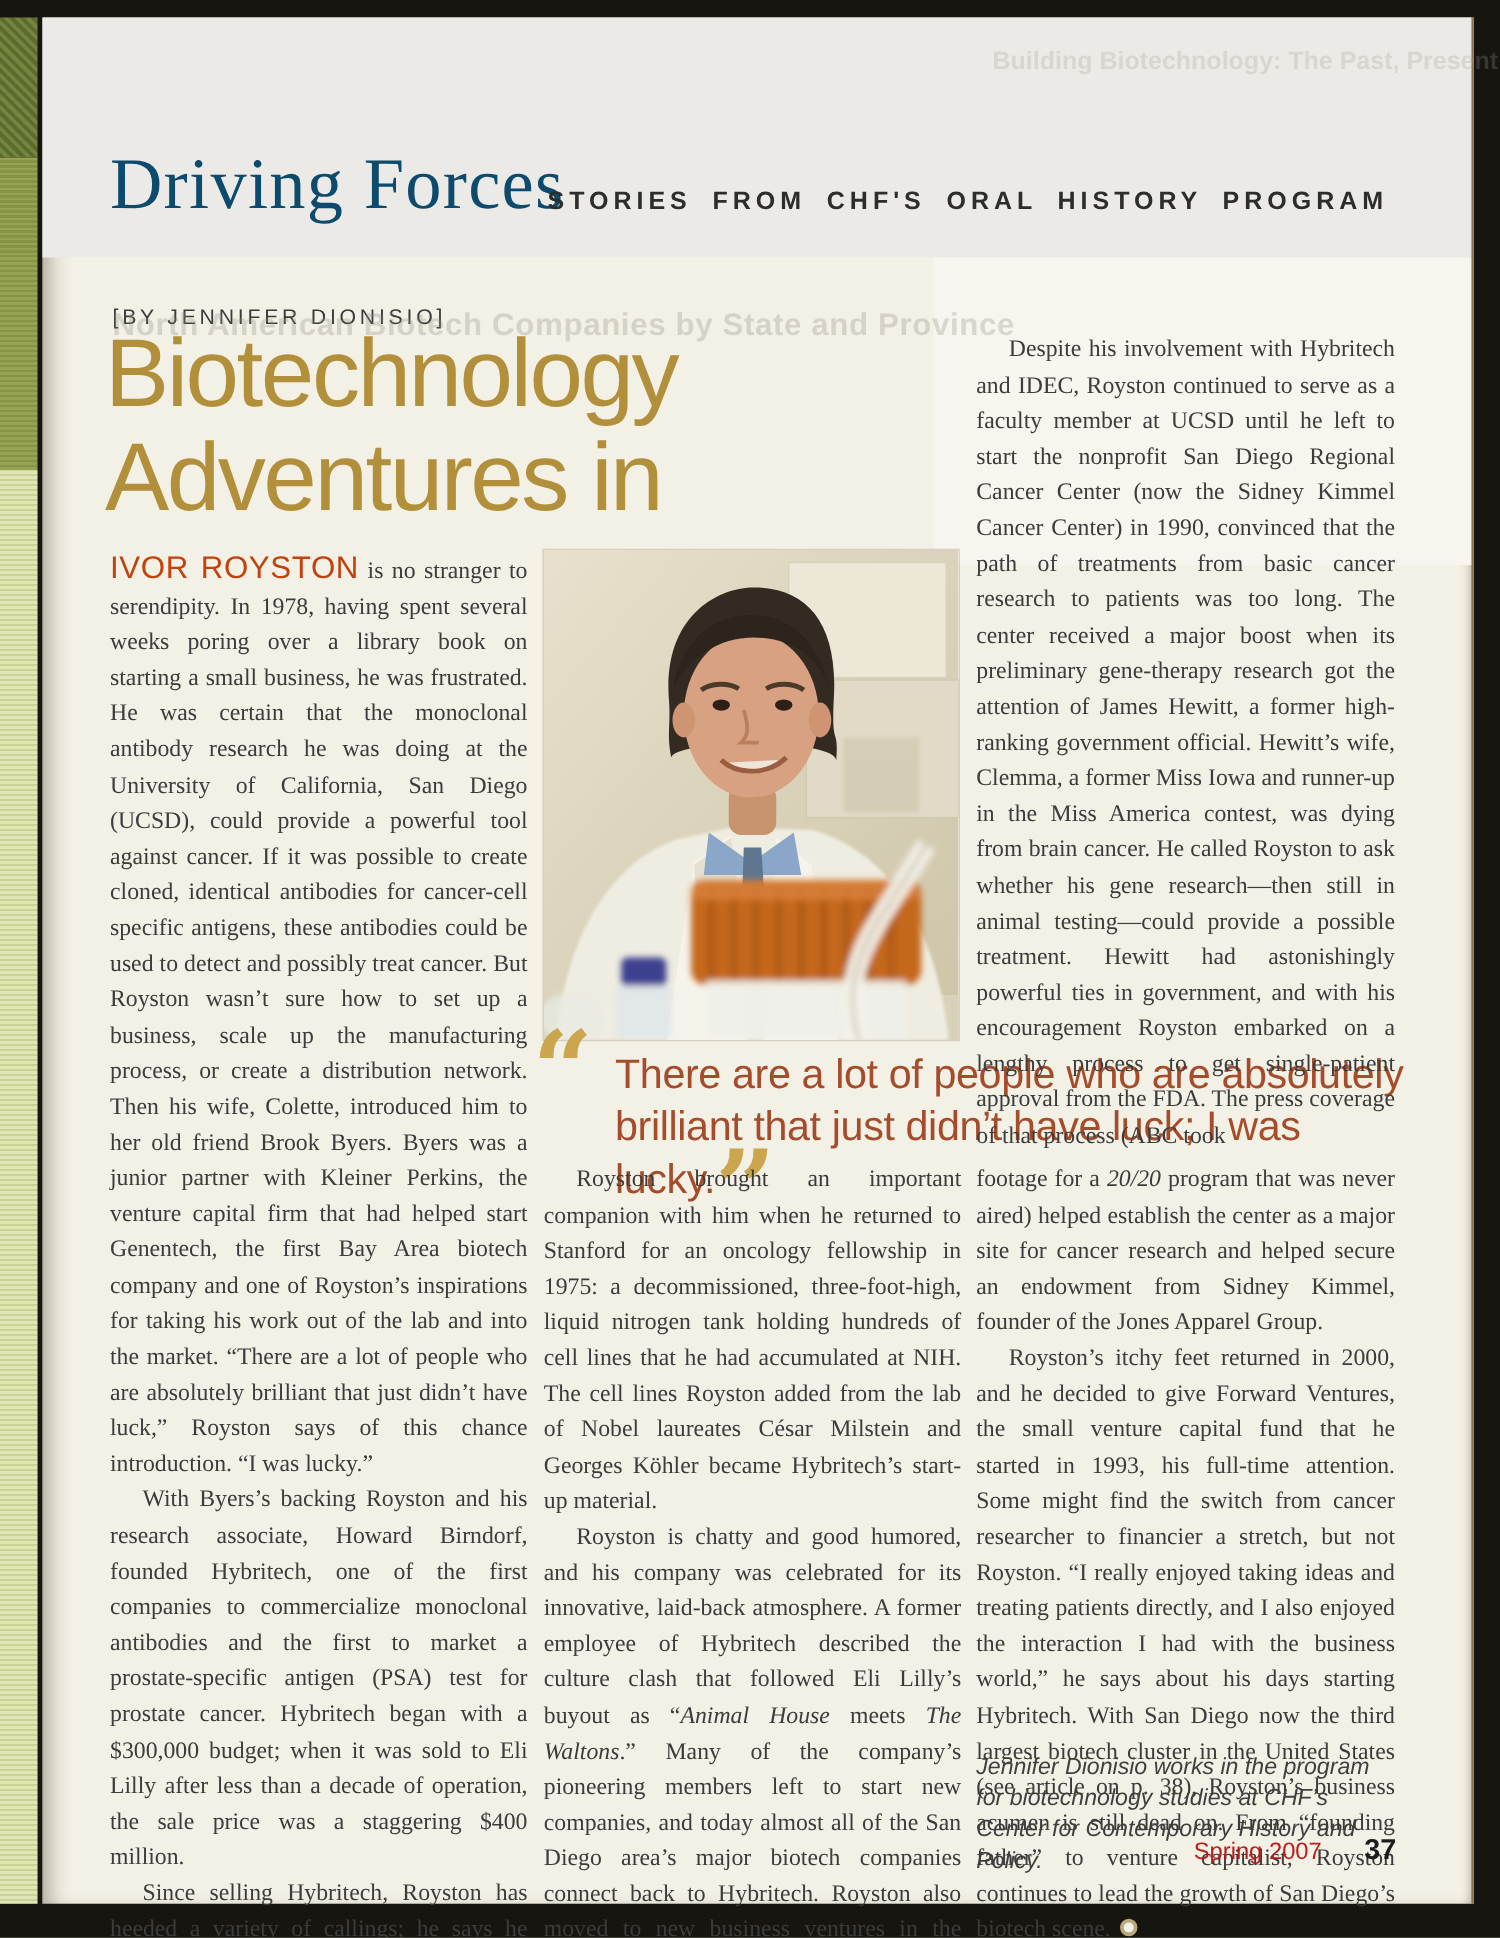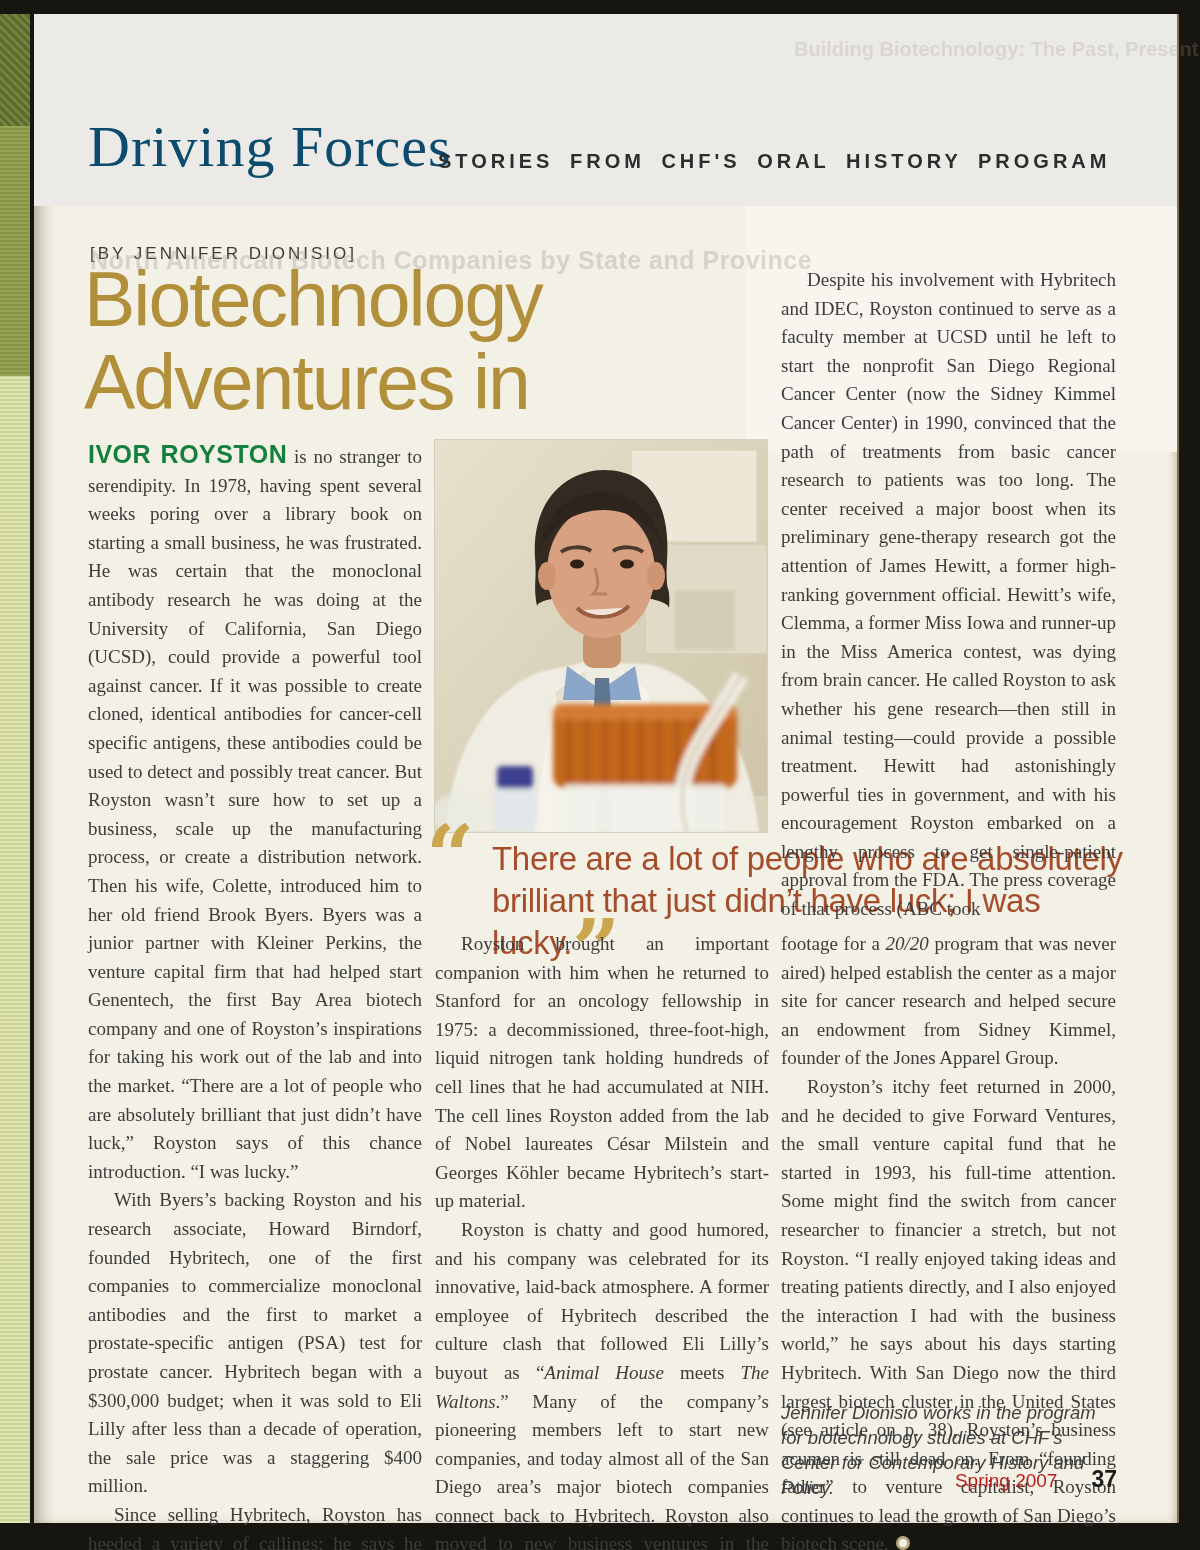--- a/index.html
+++ b/index.html
@@ -34,22 +34,22 @@
   .title{position:absolute;left:50px;top:244px;font-family:"Liberation Sans",sans-serif;
          font-size:77px;line-height:83px;color:#b28f3a;letter-spacing:-2px;}
 
   .col{position:absolute;width:334px;}
   .col1{left:54px;top:426px;}
   .col2b{left:401px;top:916px;}
   .col3t{left:747px;top:252px;height:662px;overflow:hidden;width:335px;}
   .col3b{left:747px;top:916px;width:335px;}
   .bp{margin:0;text-align:justify;font-size:19px;line-height:28.6px;color:#3c3c3c;}
   .bp.ind{text-indent:26px;}
-  .lead{font-family:"Liberation Sans",sans-serif;font-weight:bold;font-size:25px;
-        color:#15803d;letter-spacing:.5px;}
+  .lead{font-family:"Liberation Sans",sans-serif;font-weight:normal;font-size:25px;
+        color:#c2410c;letter-spacing:.5px;}
   .it{font-style:italic;}
   .dingbat{display:inline-block;width:8px;height:8px;border:3px solid #b9a97c;border-radius:50%;
            margin-left:7px;background:#f3f0e5;}
 
   .photo{position:absolute;left:401px;top:426px;width:332px;height:392px;overflow:hidden;
          box-shadow:0 0 0 1px rgba(120,110,80,.25);}
   .pullquote{position:absolute;left:392px;top:814px;width:726px;}
   .pq-open{position:absolute;left:0;top:-14px;font-family:"DejaVu Serif",serif;font-weight:bold;
            font-size:84px;color:#cba64f;line-height:1;}
   .pq-text{display:block;padding:10px 8px 0 66px;font-family:"Liberation Sans",sans-serif;

